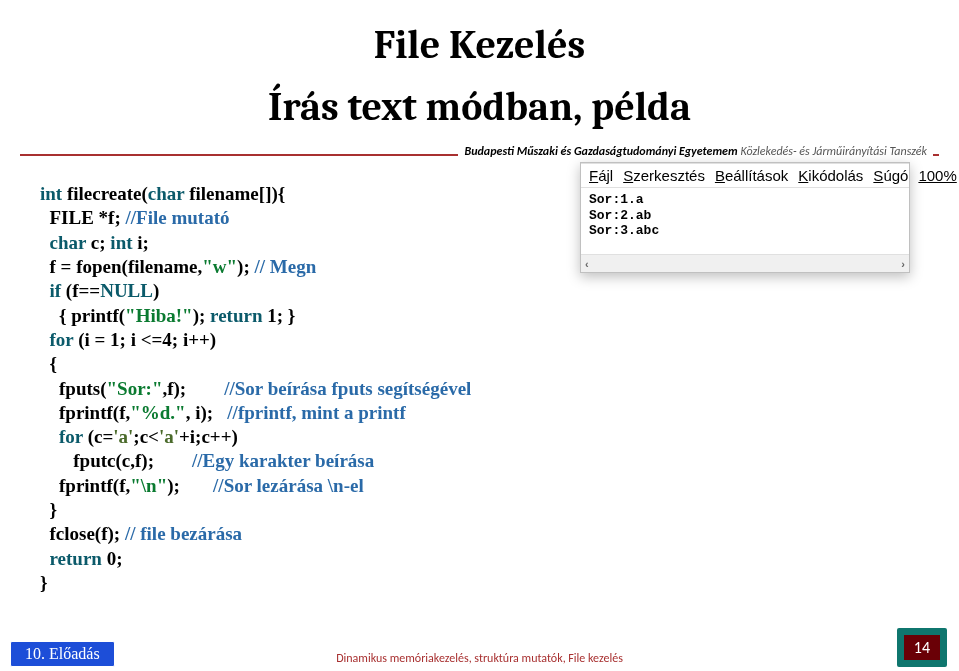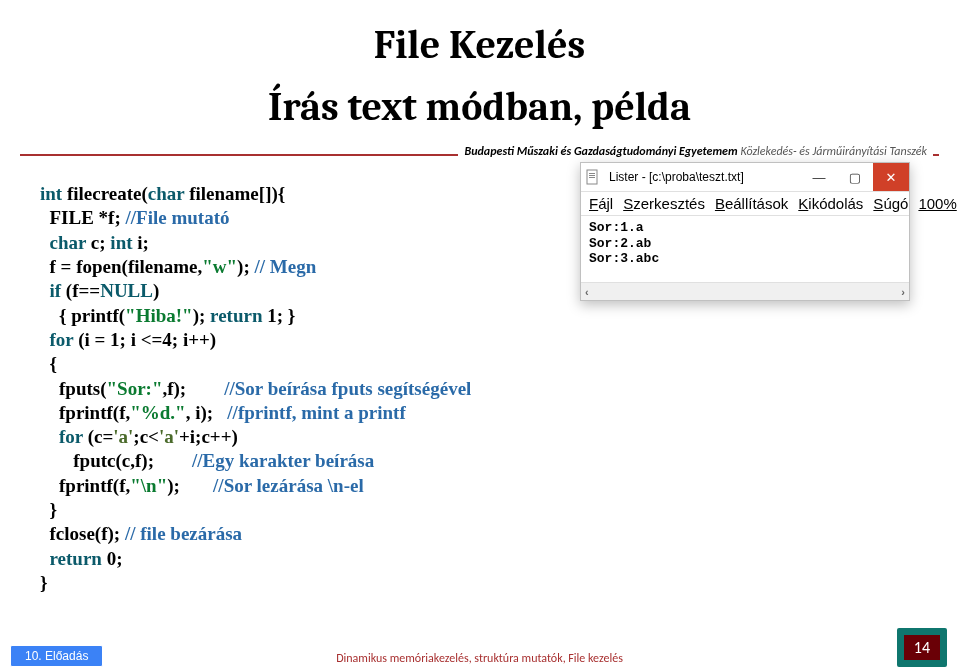--- a/index.html
+++ b/index.html
@@ -27,21 +27,21 @@
   .lister-btns { display:flex; }
   .lister-btn { width:36px; display:flex; align-items:center; justify-content:center; color:#333; }
   .lister-btn.close { background:#d04028; color:#fff; }
   .lister-menu { display:flex; gap:10px; padding:3px 8px; border-top:1px solid #e0e0e0; border-bottom:1px solid #e0e0e0; font-size:15px; }
   .lister-menu span u { text-decoration:underline; }
   .lister-body { padding:4px 8px 2px 8px; font-family: "Courier New", monospace; font-size:13px; font-weight:bold; color:#000; line-height:1.2; min-height:66px; }
   .lister-scroll { display:flex; align-items:center; justify-content:space-between; height:18px; border-top:1px solid #e0e0e0; background:#f0f0f0; padding:0 4px; font-size:11px; color:#666; }
   .lister-scroll .chev { font-weight:bold; }
 
   .footer { position:absolute; bottom:0; left:0; right:0; height:30px; }
-  .footer-left { position:absolute; left:10px; bottom:4px; background:#3b82f6; border:1px solid #fff; color:#fff; font-size:12px; padding:3px 14px; border-radius:2px; font-family: Liberation Sans, sans-serif; }
+  .footer-left { position:absolute; left:10px; bottom:4px; background:#1d4ed8; border:1px solid #fff; color:#fff; font-size:16px; padding:3px 14px; border-radius:2px; font-family: Liberation Serif, serif; }
   .footer-mid { position:absolute; left:0; right:0; bottom:6px; text-align:center; color:#a83030; font-size:12px; font-family: Calibri, Arial, sans-serif; }
   .footer-right { position:absolute; right:12px; bottom:4px; background:#6a0006; border:7px solid #0f766e; color:#fff; font-size:16px; padding:3px 10px; border-radius:2px; font-family: Calibri, Arial, sans-serif; }
   .doc-icon-svg { width:16px; height:16px; }
 </style>
 </head>
 <body>
 
 <div class="slide">
 
   <div class="title-block">
@@ -71,36 +71,20 @@
 <span class="plain">    </span><span class="kw">for</span><span class="plain"> (c=</span><span class="dg">'a'</span><span class="plain">;c&lt;</span><span class="dg">'a'</span><span class="plain">+i;c++)</span>
 <span class="plain">       fputc(c,f);</span><span>        </span><span class="cmt">//Egy karakter beírása</span>
 <span class="plain">    fprintf(f,</span><span class="grn">"\n"</span><span class="plain">);</span><span>       </span><span class="cmt">//Sor lezárása \n-el</span>
 <span class="plain">  }</span>
 <span class="plain">  fclose(f); </span><span class="cmt">// file bezárása</span>
 <span class="plain">  </span><span class="kw">return</span><span class="plain"> 0;</span>
 <span class="plain">}</span></pre>
   </div>
 
   <div class="lister">
-    <div class="lister-titlebar">
-      <div class="lister-icon">
-        <svg class="doc-icon-svg" viewBox="0 0 16 16">
-            <rect x="2" y="1" width="10" height="14" fill="#fff" stroke="#888"></rect>
-            <rect x="4" y="4" width="6" height="1" fill="#888"></rect>
-            <rect x="4" y="6" width="6" height="1" fill="#888"></rect>
-            <rect x="4" y="8" width="6" height="1" fill="#888"></rect>
-          </svg>
-      </div>
-      <div class="lister-title">Lister - [c:\proba\teszt.txt]</div>
-      <div class="lister-btns">
-        <div class="lister-btn">—</div>
-        <div class="lister-btn">▢</div>
-        <div class="lister-btn close">✕</div>
-      </div>
-    </div>
     <div class="lister-menu">
       <span><u>F</u><span>ájl</span></span>
       <span><u>S</u><span>zerkesztés</span></span>
       <span><u>B</u><span>eállítások</span></span>
       <span><u>K</u><span>ikódolás</span></span>
       <span><u>S</u><span>úgó</span></span>
       <span><u>100%</u></span>
     </div>
     <div class="lister-body">
       <div>Sor:1.a</div>

